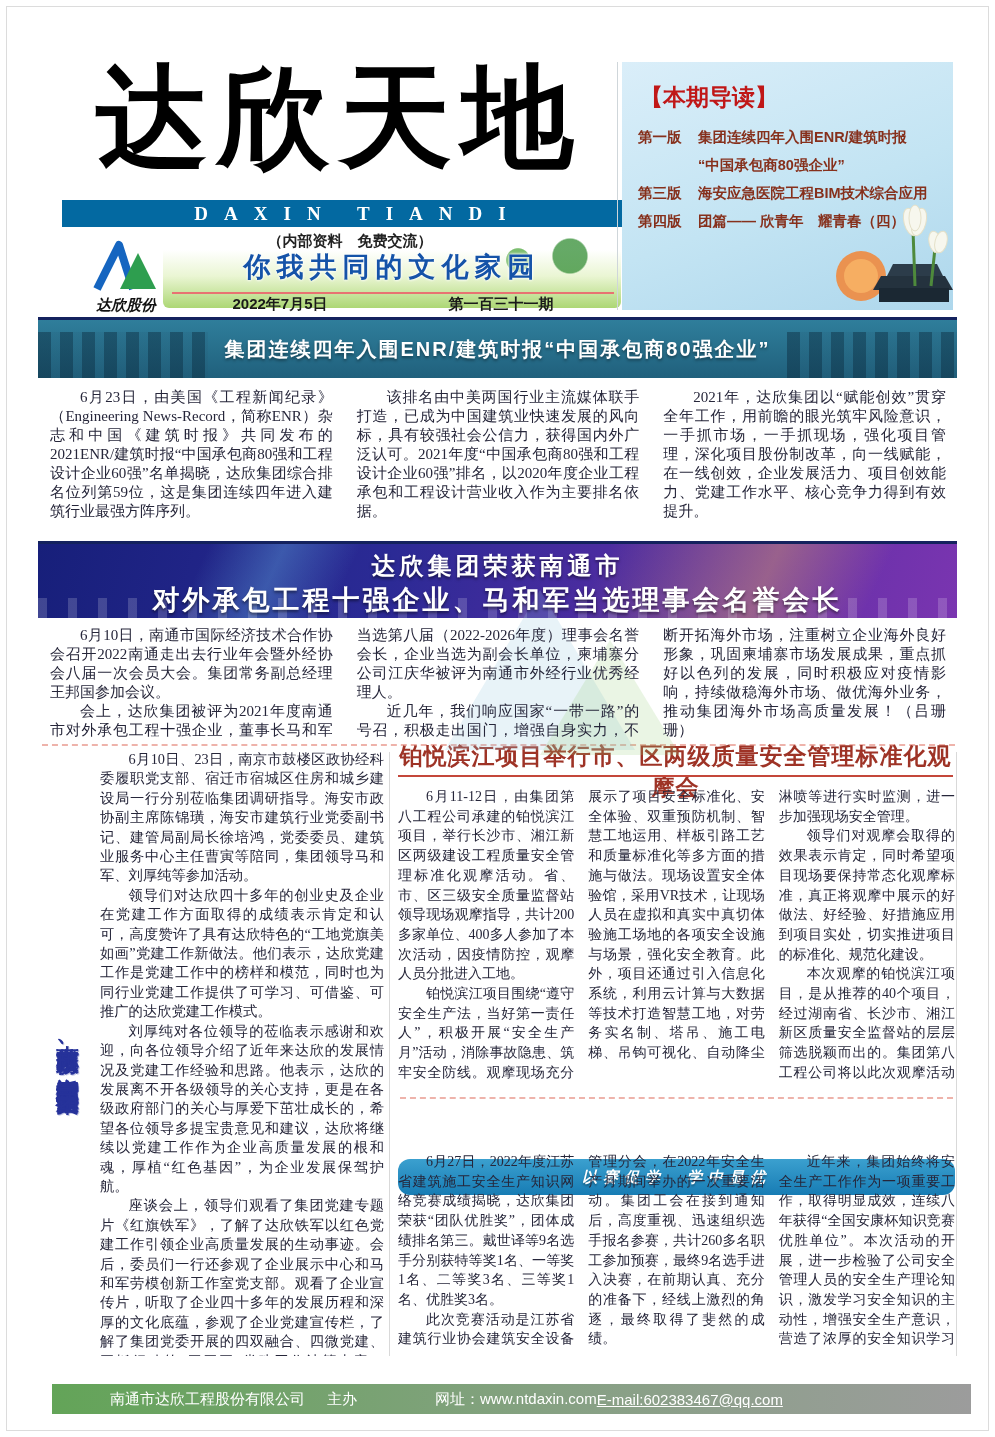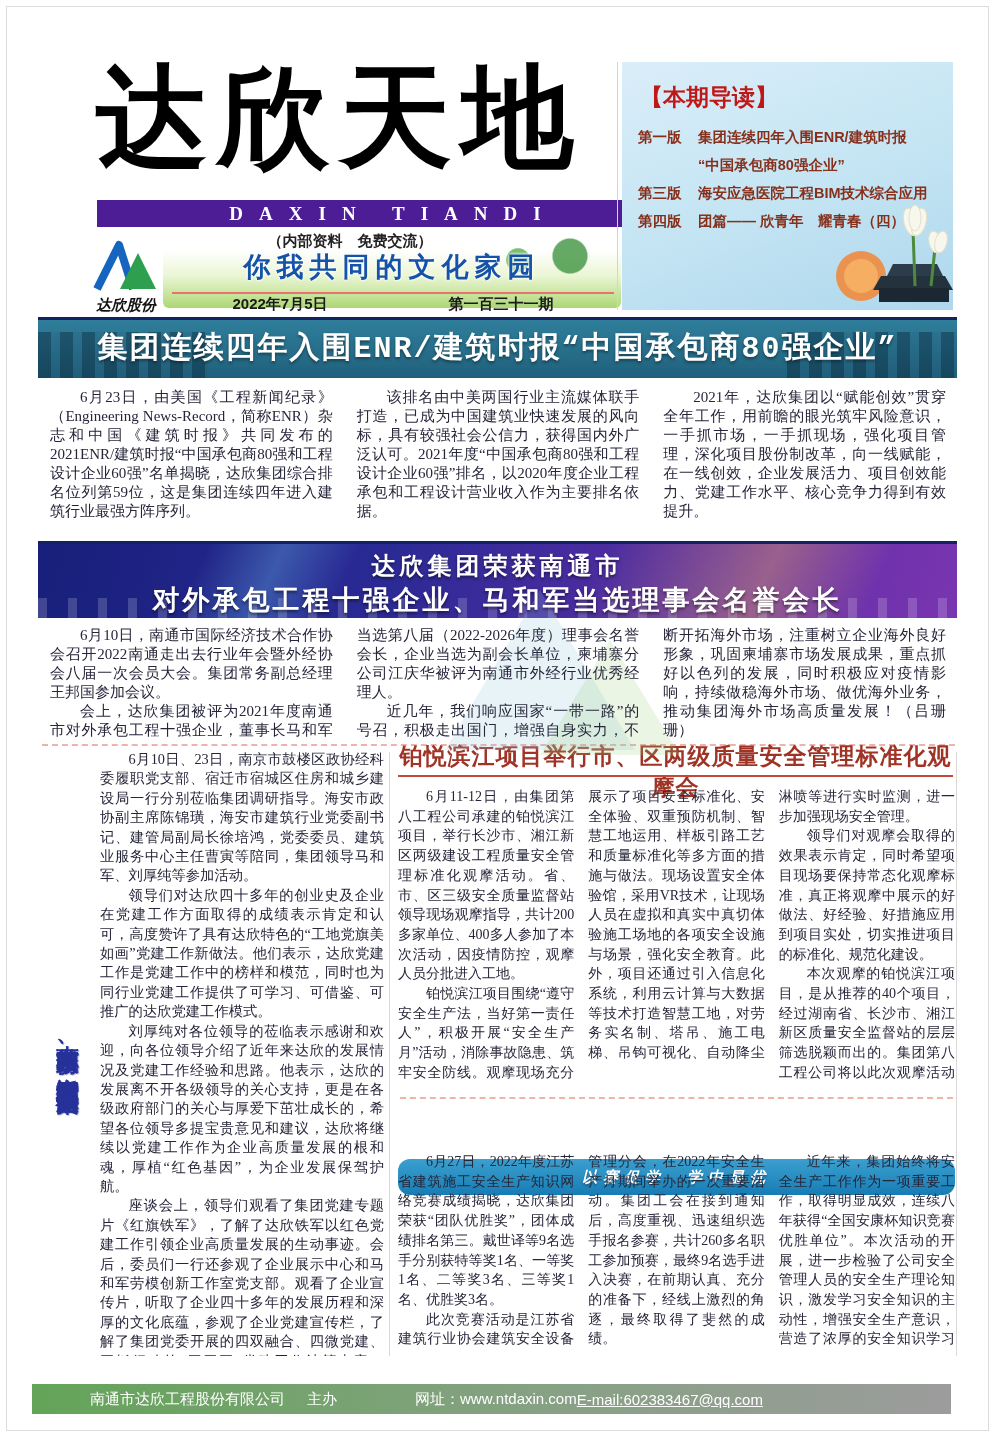--- a/index.html
+++ b/index.html
@@ -3,23 +3,23 @@
 <meta charset="utf-8">
 <style>
   html,body{margin:0;padding:0;background:#eef0f2;}
   .page{position:relative;width:995px;height:1437px;margin:0 auto;background:#fff;
         font-family:"Liberation Serif","DejaVu Serif",serif;color:#26263a;overflow:hidden;}
   .frame{position:absolute;inset:6px;border:1px solid #dcdcdc;pointer-events:none;}
   
   .mast-title{position:absolute;left:52px;top:44px;width:575px;height:152px;
       font-size:112px;font-weight:bold;color:#000000;text-align:center;line-height:148px;
       letter-spacing:10px;font-family:"Liberation Serif",serif;}
-  .latin-bar{position:absolute;left:62px;top:200px;width:576px;height:27px;background:#4c1d95;
+  .latin-bar{position:absolute;left:62px;top:200px;width:576px;height:27px;background:#0369a1;
       color:#fff;font-size:19px;font-weight:bold;letter-spacing:16px;text-indent:16px;
-      text-align:center;line-height:27px;font-family:"Liberation Serif",serif;margin-left:35px;}
+      text-align:center;line-height:27px;font-family:"Liberation Serif",serif;}
   .mast-note{position:absolute;left:62px;top:232px;width:576px;text-align:center;
       font-size:15px;font-weight:bold;color:#222;font-family:"Liberation Sans",sans-serif;}
   .logo{position:absolute;left:90px;top:237px;width:72px;height:58px;}
   .logo-caption{position:absolute;left:58px;top:296px;width:136px;text-align:center;
       font-size:15px;font-weight:bold;font-style:italic;color:#111;}
   .grass{position:absolute;left:163px;top:250px;width:458px;height:58px;
       background:linear-gradient(180deg,rgba(255,255,255,0) 0%,rgba(195,228,130,.35) 45%,rgba(152,205,82,.8) 100%);
       border-radius:0 0 6px 6px;}
   .grass:before{content:"";position:absolute;right:28px;top:-14px;width:46px;height:40px;border-radius:50%;
       background:radial-gradient(circle,#3f9440 0 55%,transparent 60%);opacity:.8;}
@@ -43,21 +43,21 @@
   .digest-row .ed{min-width:48px;}
   .digest-art{position:absolute;right:0;bottom:0;}
   
   .rule-navy{position:absolute;left:38px;width:919px;height:3px;background:#14225e;}
   .banner1{position:absolute;left:38px;top:320px;width:919px;height:58px;overflow:hidden;
       background:linear-gradient(180deg,#2f7e9b 0%,#20607c 100%);}
   .banner1 .city{position:absolute;top:12px;bottom:0;width:170px;opacity:.55;
       background:repeating-linear-gradient(90deg,rgba(8,34,52,.75) 0 13px,rgba(35,80,105,.25) 13px 22px);}
   .banner1 .city.l{left:0;} .banner1 .city.r{right:0;}
   .banner1 .txt{position:relative;z-index:2;text-align:center;line-height:58px;color:#fff;
-      font-size:30px;font-weight:bold;letter-spacing:2px;font-family:Liberation Mono, monospace;
+      font-size:20px;font-weight:bold;letter-spacing:2px;font-family:Liberation Sans, sans-serif;
       text-shadow:0 2px 3px rgba(0,0,0,.4);}
   .banner2{position:absolute;left:38px;top:544px;width:919px;height:74px;overflow:hidden;text-align:center;
       background:linear-gradient(105deg,#171f7a 0%,#2b2a95 38%,#5b2da5 72%,#7a35b0 100%);}
   .banner2:before{content:"";position:absolute;inset:0;
       background:linear-gradient(115deg,transparent 18%,rgba(120,220,255,.28) 26%,transparent 34%,
       transparent 60%,rgba(255,190,90,.35) 78%,transparent 90%);}
   .banner2:after{content:"";position:absolute;left:0;right:0;bottom:0;height:20px;opacity:.35;
       background:repeating-linear-gradient(90deg,rgba(255,255,255,.5) 0 9px,transparent 9px 30px);}
   .banner2 .l1{position:relative;z-index:2;margin-top:6px;font-size:24px;font-weight:bold;color:#fff;
       letter-spacing:4px;font-family:"Liberation Sans",sans-serif;text-shadow:0 2px 3px rgba(0,0,0,.5);}
@@ -82,21 +82,21 @@
   .hl4-rule{position:absolute;left:398px;top:775px;width:555px;height:2px;background:#c4473a;}
   .b4{left:398px;top:787px;width:557px;height:308px;column-count:3;column-gap:14px;
       font-size:14px;line-height:19.7px;}
   .banner5{position:absolute;left:398px;top:1159px;width:557px;height:36px;text-align:center;
       background:linear-gradient(180deg,#3ba0cf 0%,#177cb4 100%);color:#fff;font-size:15px;
       font-weight:bold;font-style:italic;letter-spacing:6px;line-height:36px;
       font-family:"Liberation Sans",sans-serif;text-shadow:0 2px 2px rgba(0,0,0,.3);border-radius:12px;}
   .b5{left:398px;top:1152px;width:557px;height:205px;column-count:3;column-gap:14px;
       font-size:14px;line-height:19.7px;}
   
-  .footer{position:absolute;left:32px;top:1384px;width:919px;height:30px;display:flex;align-items:center;
+  .footer{position:absolute;left:52px;top:1384px;width:919px;height:30px;display:flex;align-items:center;
       background:linear-gradient(90deg,#63a458 0%,#86a183 55%,#9c9c9c 100%);color:#fff;
       font-size:15px;font-family:"Liberation Sans",sans-serif;}
   .footer span{white-space:nowrap;}
   .f-pub{margin-left:58px;} .f-role{margin-left:22px;} .f-web{margin-left:78px;} .f-mail{text-decoration:underline;}
   
   .wm{position:absolute;width:0;height:0;z-index:1;}
   .wm1{left:445px;top:590px;border-left:95px solid transparent;border-right:95px solid transparent;
       border-bottom:160px solid rgba(150,200,225,.22);}
   .wm2{left:540px;top:640px;border-left:70px solid transparent;border-right:70px solid transparent;
       border-bottom:115px solid rgba(150,205,120,.20);}

